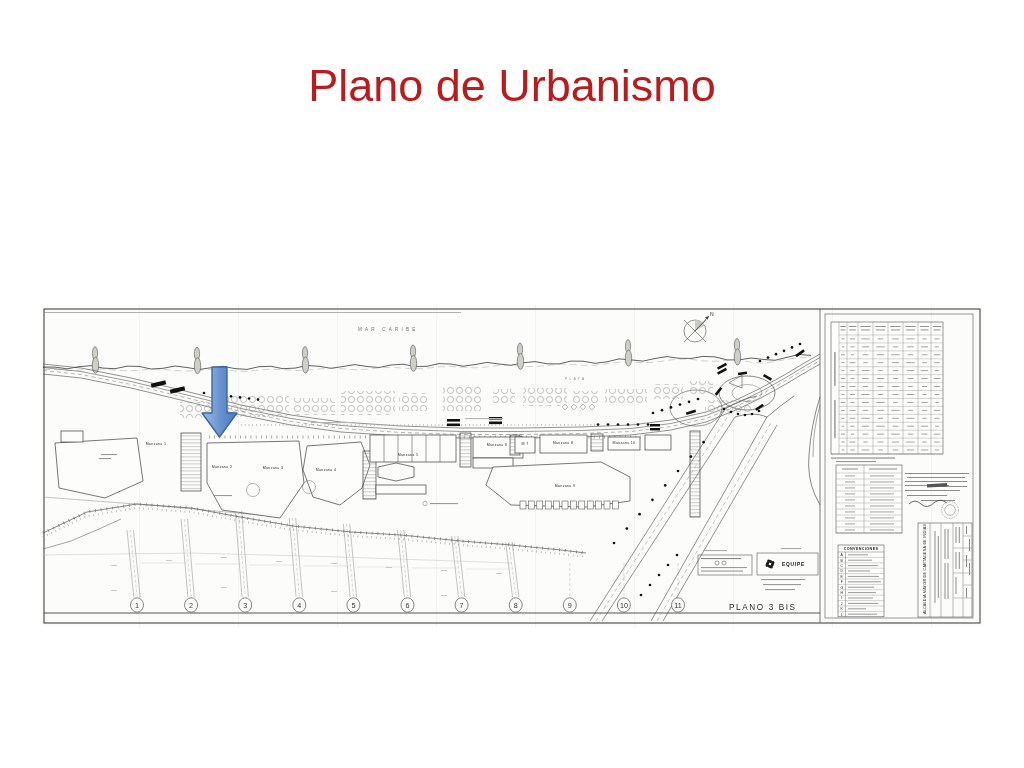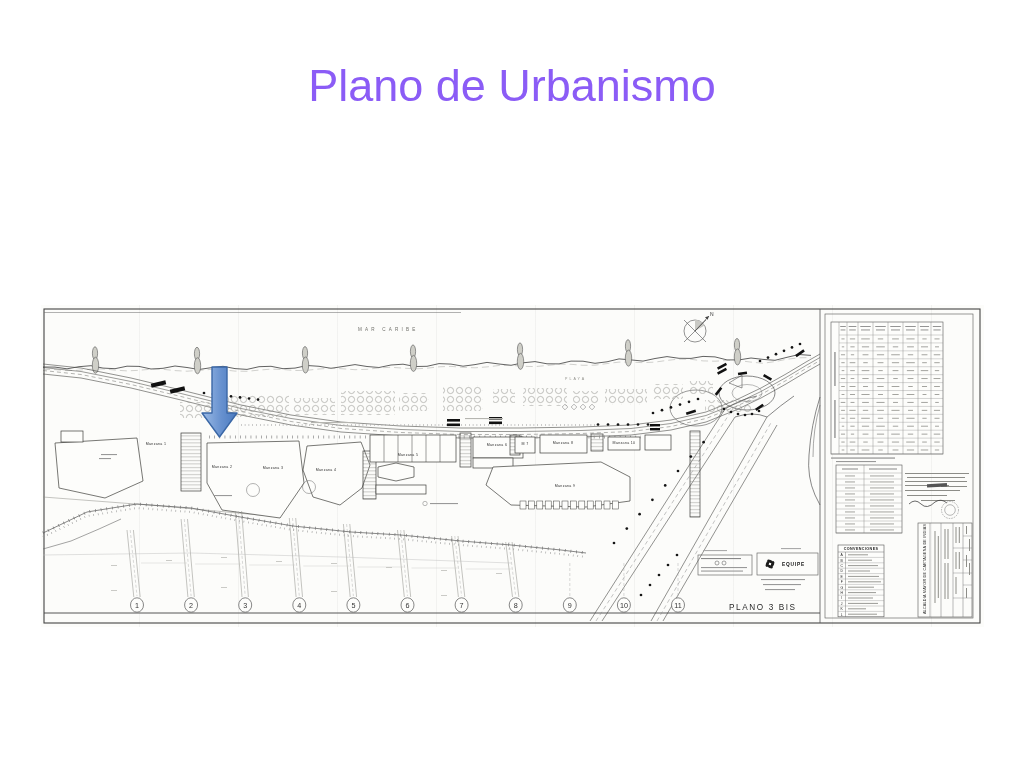--- a/index.html
+++ b/index.html
@@ -1,19 +1,19 @@
 <!DOCTYPE html>
 <html><head>
 <meta charset="utf-8">
 <style>
   html,body{margin:0;padding:0;background:#e9e9e9;}
   .slide{position:relative;width:1024px;height:768px;background:#ffffff;overflow:hidden;
          font-family:"Liberation Sans",sans-serif;}
   .slide h1{position:absolute;top:60px;left:0;width:100%;margin:0;text-align:center;
-            font-size:45px;font-weight:500;letter-spacing:0;color:#8b5cf6;}
+            font-size:45px;font-weight:500;letter-spacing:0;color:#b91c1c;}
   .sheet{position:absolute;left:41px;top:305px;width:943px;height:322px;background:#fcfcfa;
          background-image:repeating-linear-gradient(90deg,rgba(0,0,0,0) 0 98px,rgba(0,0,0,.04) 98px 99px);}
   .sheet svg.mapsvg{position:absolute;left:0;top:0;}
   .arrow{position:absolute;left:197px;top:362px;}
   text{font-family:"Liberation Sans",sans-serif;}
 </style>
 </head>
 <body>
 
 <div class="slide">

